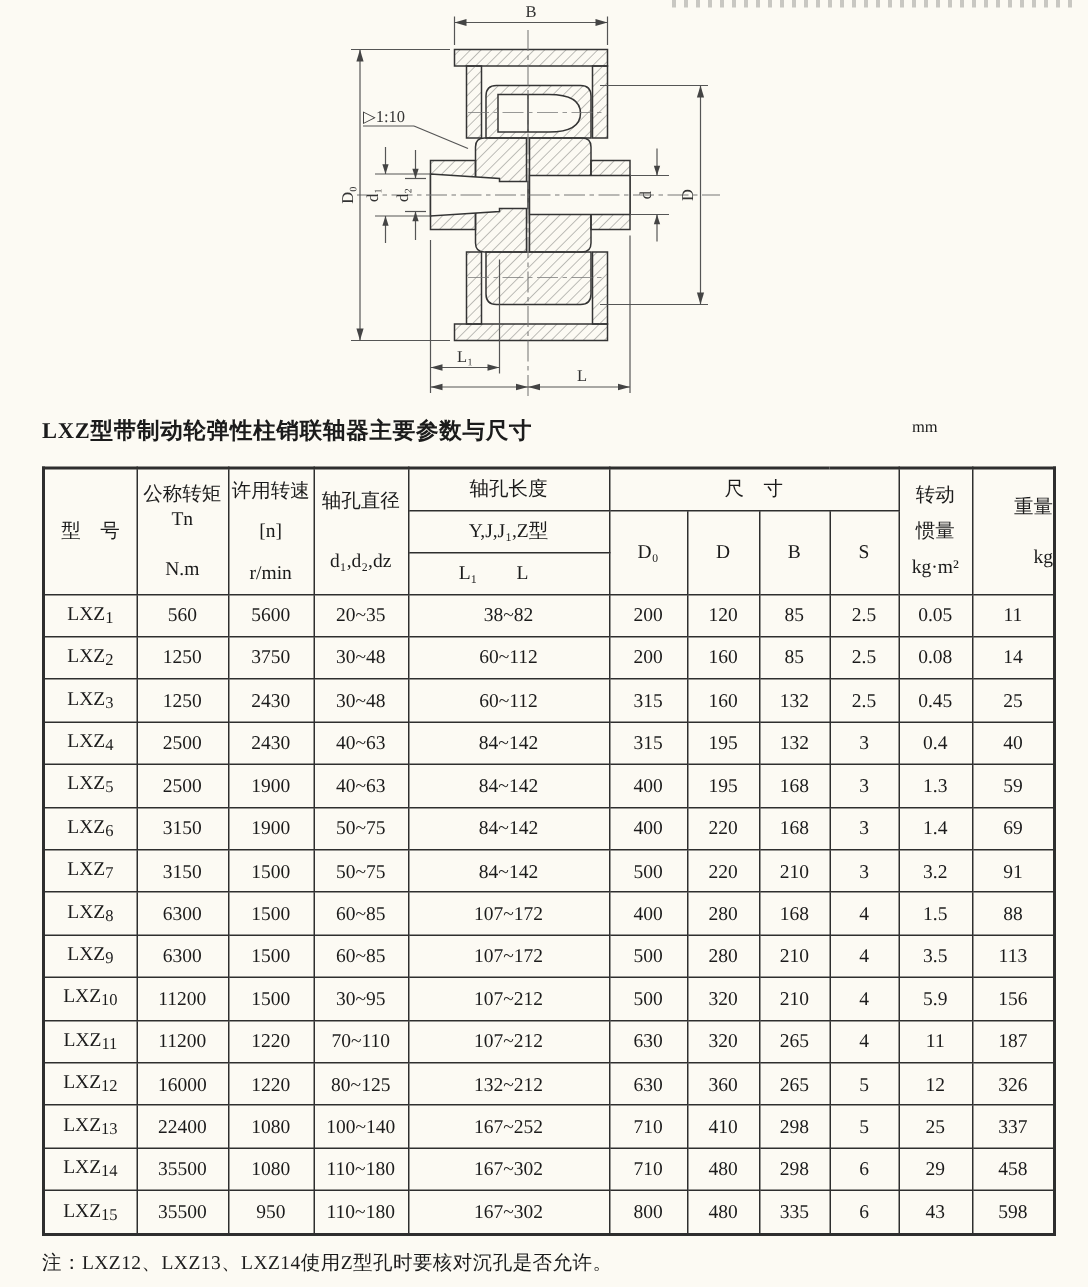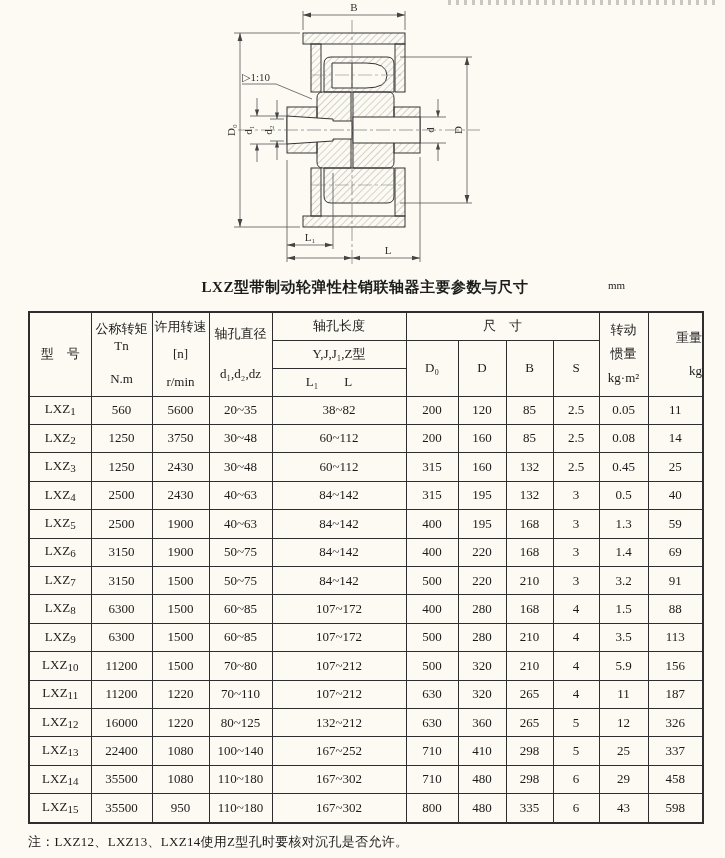--- a/index.html
+++ b/index.html
@@ -2,21 +2,21 @@
 <html><head>
 <meta charset="utf-8">
 <style>
   html,body{margin:0;padding:0;}
   body{width:725px;height:858px;background:#fcfaf3;position:relative;overflow:hidden;
        font-family:"Liberation Serif", serif;color:#1b1b1b;}
   .artifact{position:absolute;top:0;left:448px;width:268px;height:5px;opacity:.45;
        background:repeating-linear-gradient(90deg,#8a8a86 0 3px,transparent 3px 8px);}
   .drawing{position:absolute;top:0;left:0;}
   .title-row{position:absolute;top:278px;left:28px;width:674px;height:20px;}
-  .doc-title{position:absolute;left:0;right:0;text-align:center;font-size:15px;font-weight:600;
+  .doc-title{position:absolute;left:0;right:0;font-size:15px;font-weight:600;
        letter-spacing:.5px;}
   .unit{position:absolute;left:580px;top:1px;font-size:11px;}
   table.params{position:absolute;top:311px;left:28px;width:674px;height:513px;
        border-collapse:collapse;table-layout:fixed;font-size:13px;}
   table.params th, table.params td{border:1px solid #2e2e2e;text-align:center;vertical-align:middle;
        font-weight:normal;padding:0;line-height:1.25;}
   table.params{border:2px solid #2e2e2e;}
   thead tr{height:28px;}
   .stack{display:flex;flex-direction:column;justify-content:space-around;height:100%;}
   .l1l{display:flex;justify-content:center;gap:26px;transform:translateX(-10px);}
@@ -258,21 +258,21 @@
       <tr>
         <td>LXZ<span class="mnum">4</span></td>
         <td>2500</td>
         <td>2430</td>
         <td>40~63</td>
         <td>84~142</td>
         <td>315</td>
         <td>195</td>
         <td>132</td>
         <td>3</td>
-        <td>0.5</td>
+        <td>0.4</td>
         <td>40</td>
       </tr>
       <tr>
         <td>LXZ<span class="mnum">5</span></td>
         <td>2500</td>
         <td>1900</td>
         <td>40~63</td>
         <td>84~142</td>
         <td>400</td>
         <td>195</td>
@@ -330,21 +330,21 @@
         <td>280</td>
         <td>210</td>
         <td>4</td>
         <td>3.5</td>
         <td>113</td>
       </tr>
       <tr>
         <td>LXZ<span class="mnum">10</span></td>
         <td>11200</td>
         <td>1500</td>
-        <td>70~80</td>
+        <td>30~95</td>
         <td>107~212</td>
         <td>500</td>
         <td>320</td>
         <td>210</td>
         <td>4</td>
         <td>5.9</td>
         <td>156</td>
       </tr>
       <tr>
         <td>LXZ<span class="mnum">11</span></td>

